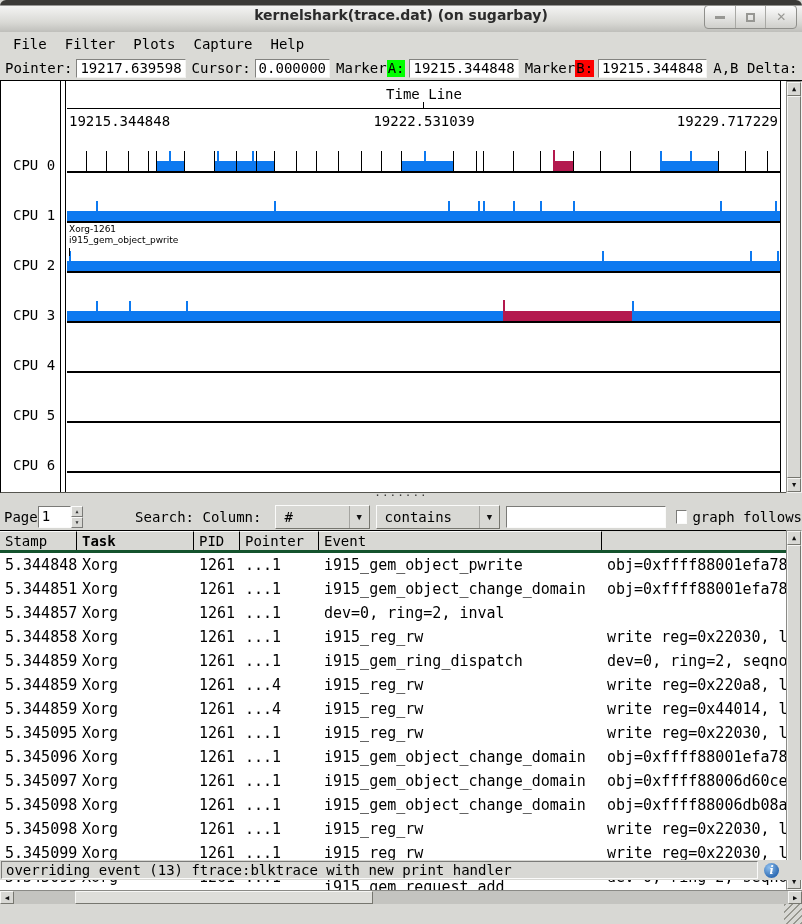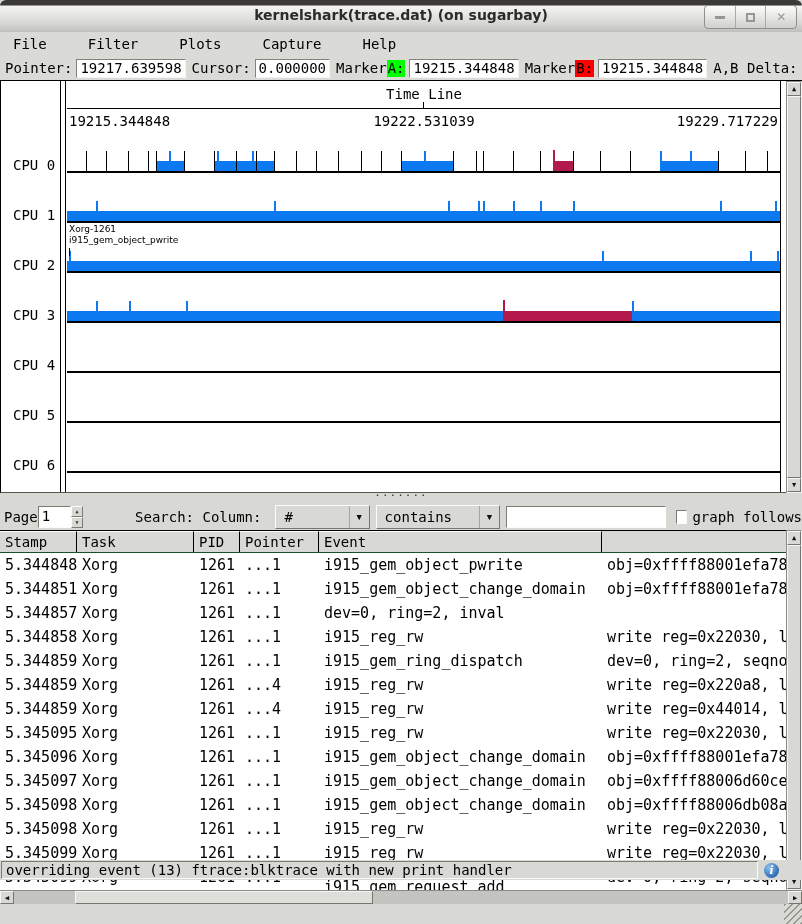--- a/index.html
+++ b/index.html
@@ -17,21 +17,21 @@
     border:1px solid #8f8f8b;border-radius:4px;overflow:hidden;
     background:linear-gradient(180deg,#fdfdfd,#cfcfcb);}
   .wbtn{flex:1;display:flex;align-items:center;justify-content:center;border-left:1px solid #a9a9a5;}
   .wbtn:first-child{border-left:none;}
   .ic-min{width:10px;height:3px;background:#979793;}
   .ic-max{width:9px;height:9px;border:2px solid #979793;background:transparent;}
   .ic-close{font-family:"DejaVu Sans",sans-serif;font-weight:bold;font-size:12px;color:#979793;line-height:1;}
 
   
   .menubar{position:absolute;left:0;top:32px;width:802px;height:24px;background:#dadad6;
-    display:flex;align-items:center;padding-left:4px;font-size:14px;gap:23px;}
+    display:flex;align-items:center;padding-left:4px;font-size:14px;}
   .menu-item{padding:0 9px;}
 
   
   .infobar{position:absolute;left:0;top:56px;width:802px;height:24px;background:#dadad6;
     display:flex;align-items:center;gap:4px;padding-left:3px;font-size:14px;
     white-space:nowrap;overflow:hidden;}
   .ival{background:#fff;border:1px solid;border-color:#82827f #f4f4f2 #f4f4f2 #82827f;
     padding:0 3px;line-height:17px;}
   .mk{padding:0 1px;line-height:17px;}
   .mk-a{background:var(--marker-a);}
@@ -100,21 +100,21 @@
   .combo1{width:118px;margin-left:14px;}
   .combo2{width:156px;margin-left:6px;}
   .entry{width:160px;height:22px;margin-left:6px;background:#fff;border:1px solid;
     border-color:#7b7b78 #fbfbfa #fbfbfa #7b7b78;padding:1px 3px;font:inherit;}
   .checkbox{width:14px;height:14px;margin-left:10px;background:#fff;border:1px solid;
     border-color:#7b7b78 #fbfbfa #fbfbfa #7b7b78;}
   .follows-lbl{margin-left:5px;}
 
   
   .thead{position:absolute;left:0;top:530px;width:786px;height:23px;display:flex;
-    background:#d8d8d4;font-size:14px;border-top:1px solid #000;border-bottom:1px solid #14532d;}
+    background:#d8d8d4;font-size:14px;border-top:1px solid #000;border-bottom:3px solid #14532d;}
   .th{border-right:1px solid #000;border-top:1px solid #fbfbfa;display:flex;
     align-items:center;padding-left:5px;overflow:hidden;flex:none;}
   .tbody{position:absolute;left:0;top:553px;width:786px;height:337px;background:#fff;
     overflow:hidden;font-size:15px;}
   .tr{display:flex;height:24px;align-items:center;}
   .td{flex:none;padding-left:5px;white-space:nowrap;overflow:hidden;}
 
   
   .statusbar{position:absolute;left:0;top:860px;width:802px;height:20px;background:#d8d8d4;
     display:flex;align-items:center;}
@@ -306,21 +306,21 @@
       <span class="combo-text">contains</span>
       <span class="combo-arrow">▼</span>
     </span>
     <input class="entry" value="" style="">
     <span class="checkbox"></span>
     <span class="follows-lbl">graph follows</span>
   </div>
 
   <div class="thead" id="thead">
       <div class="th" style="width: 77px;">Stamp</div>
-      <div class="th" style="width: 117px;">Task</div>
+      <div class="th" style="width: 117px; font-weight: bold;">Task</div>
       <div class="th" style="width: 46px;">PID</div>
       <div class="th" style="width: 79px;">Pointer</div>
       <div class="th" style="width: 283px;">Event</div>
     </div>
   <div class="tbody" id="tbody">
       <div class="tr">
         <div class="td" style="width: 77px;">5.344848</div>
         <div class="td" style="width: 117px;">Xorg</div>
         <div class="td" style="width: 46px;">1261</div>
         <div class="td" style="width: 79px;">...1</div>

